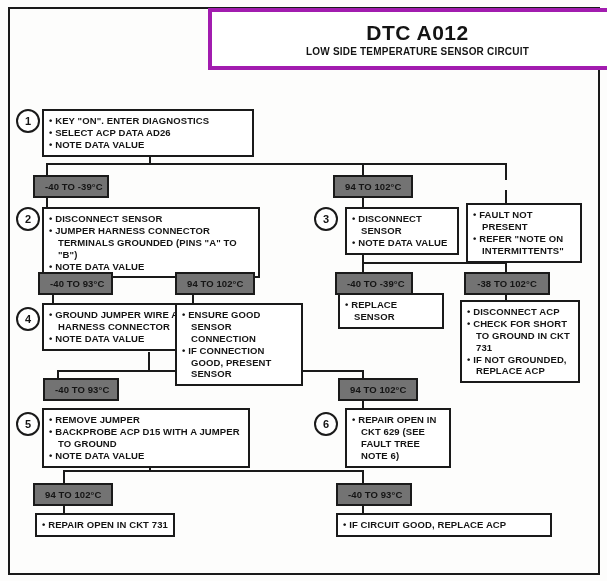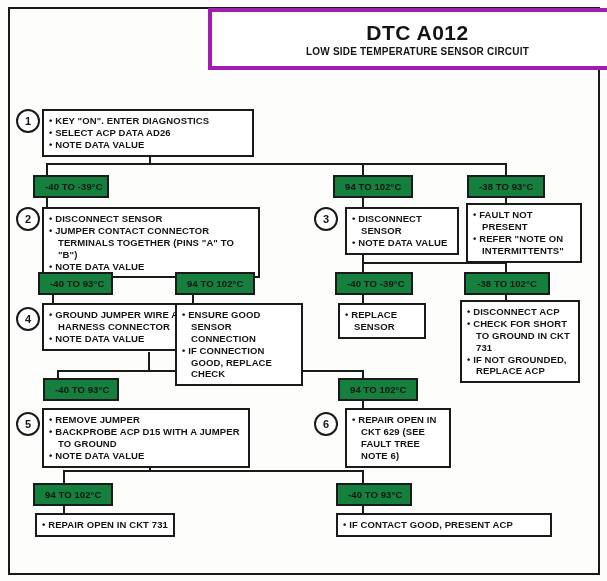--- a/index.html
+++ b/index.html
@@ -26,21 +26,21 @@
     position:absolute;border:2px solid #1a1a1a;background:#fff;z-index:2;
     padding:4px 5px 4px 5px;box-sizing:border-box;
   }
   .node ul{margin:0;padding:0;list-style:none;}
   .node li{
     font-size:9.5px;font-weight:700;line-height:1.25;letter-spacing:0.1px;
     padding-left:9px;text-indent:-9px;
   }
   .node li::before{content:"• ";}
   .tlabel{
-    position:absolute;border:2px solid #1a1a1a;background:#15803d;z-index:2;
+    position:absolute;border:2px solid #1a1a1a;background:#737373;z-index:2;
     font-size:9.5px;font-weight:700;text-align:center;
     padding:4px 10px;box-sizing:border-box;white-space:nowrap;letter-spacing:0.1px;
   }
   .circle{
     position:absolute;width:20px;height:20px;border:2px solid #1a1a1a;
     border-radius:50%;background:#fff;z-index:2;
     font-size:11px;font-weight:700;text-align:center;line-height:20px;
   }
 </style>
 </head>
@@ -100,26 +100,25 @@
   <div class="node" style="left:42px;top:109px;width:212px">
     <ul>
       <li>KEY "ON". ENTER DIAGNOSTICS</li>
       <li>SELECT ACP DATA AD26</li>
       <li>NOTE DATA VALUE</li>
     </ul>
   </div>
 
   <div class="tlabel" style="left:33px;top:175px;width:76px">-40 TO -39°C</div>
   <div class="tlabel" style="left:333px;top:175px;width:80px">94 TO 102°C</div>
-  <div class="tlabel" style="left:467px;top:175px;width:78px">-38 TO 93°C</div>
 
   <div class="node" style="left:42px;top:207px;width:218px">
     <ul>
       <li>DISCONNECT SENSOR</li>
-      <li>JUMPER CONTACT CONNECTOR TERMINALS TOGETHER (PINS "A" TO "B")</li>
+      <li>JUMPER HARNESS CONNECTOR TERMINALS GROUNDED (PINS "A" TO "B")</li>
       <li>NOTE DATA VALUE</li>
     </ul>
   </div>
 
   <div class="node" style="left:345px;top:207px;width:114px">
     <ul>
       <li>DISCONNECT SENSOR</li>
       <li>NOTE DATA VALUE</li>
     </ul>
   </div>
@@ -140,25 +139,25 @@
   <div class="node" style="left:42px;top:303px;width:150px">
     <ul>
       <li>GROUND JUMPER WIRE AT HARNESS CONNECTOR</li>
       <li>NOTE DATA VALUE</li>
     </ul>
   </div>
 
   <div class="node" style="left:175px;top:303px;width:128px">
     <ul>
       <li>ENSURE GOOD SENSOR CONNECTION</li>
-      <li>IF CONNECTION GOOD, REPLACE CHECK</li>
-    </ul>
-  </div>
-
-  <div class="node" style="left:338px;top:303px;width:88px">
+      <li>IF CONNECTION GOOD, PRESENT SENSOR</li>
+    </ul>
+  </div>
+
+  <div class="node" style="left:338px;top:293px;width:106px">
     <ul>
       <li>REPLACE SENSOR</li>
     </ul>
   </div>
 
   <div class="node" style="left:460px;top:300px;width:120px">
     <ul>
       <li>DISCONNECT ACP</li>
       <li>CHECK FOR SHORT TO GROUND IN CKT 731</li>
       <li>IF NOT GROUNDED, REPLACE ACP</li>
@@ -186,17 +185,17 @@
   <div class="tlabel" style="left:336px;top:483px;width:76px">-40 TO 93°C</div>
 
   <div class="node" style="left:35px;top:513px;width:140px">
     <ul>
       <li>REPAIR OPEN IN CKT 731</li>
     </ul>
   </div>
 
   <div class="node" style="left:336px;top:513px;width:216px">
     <ul>
-      <li>IF CONTACT GOOD, PRESENT ACP</li>
+      <li>IF CIRCUIT GOOD, REPLACE ACP</li>
     </ul>
   </div>
 
 </div>
 
 </body></html>

